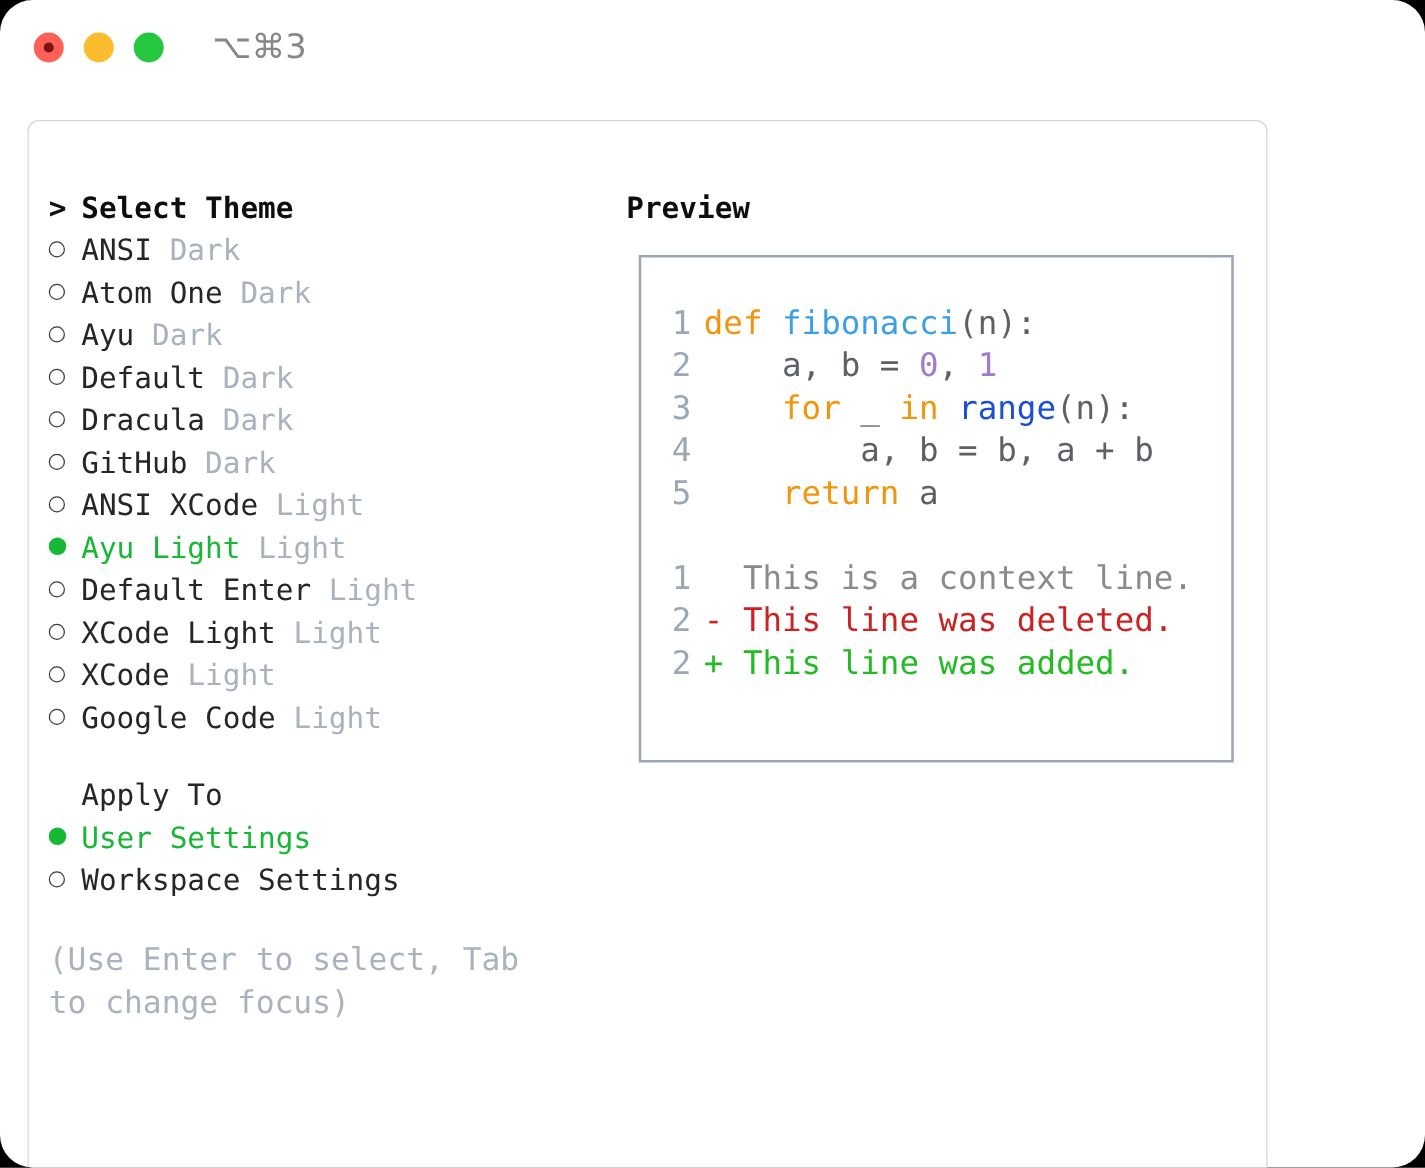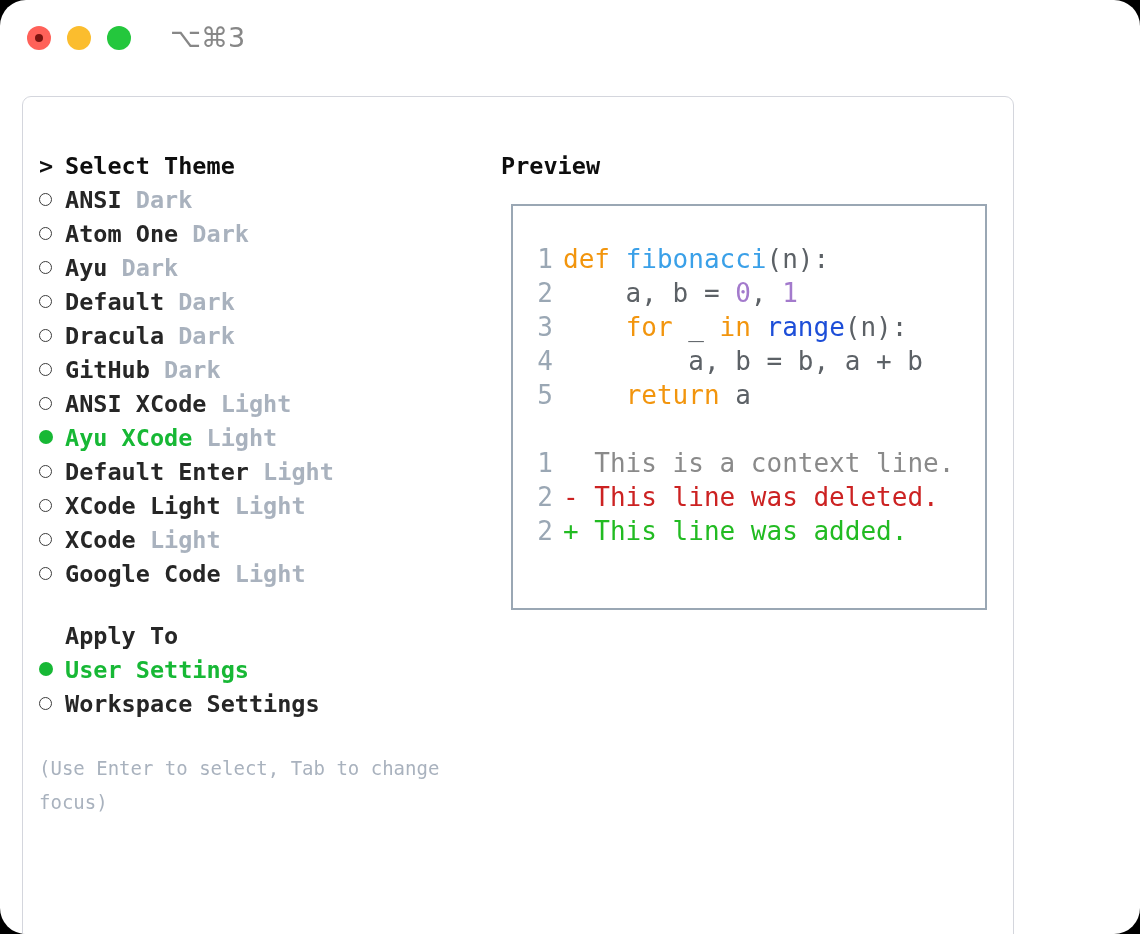--- a/index.html
+++ b/index.html
@@ -82,21 +82,20 @@
     top: 52px;
     width: 440px;
   }
 
   .row {
     height: 34px;
     line-height: 34px;
     font-size: 23.5px;
     white-space: nowrap;
     color: #262626;
-    font-weight: bold;
   }
 
   .marker {
     display: inline-block;
     width: 26px;
     text-align: left;
   }
   .marker .dot-hollow {
     display: inline-block;
     width: 13px; height: 13px;
@@ -127,21 +126,21 @@
 
   .row.group-title {
     color: #262626;
   }
   .row.group-title .marker { visibility: hidden; }
 
   #spacer-1 { height: 28px; }
   #spacer-2 { height: 30px; }
 
   #hint {
-    font-size: 19px;
+    font-size: 25px;
     line-height: 34px;
     color: #a9b2be;
     width: 420px;
     white-space: normal;
   }
 
   
   #right-col {
     position: absolute;
     left: 478px;
@@ -218,21 +217,21 @@
       </div>
 
       <div id="theme-rows">
           <div class="row"><span class="marker"><span class="dot-hollow"></span></span><span class="label">ANSI</span><span> </span><span class="variant">Dark</span></div>
           <div class="row"><span class="marker"><span class="dot-hollow"></span></span><span class="label">Atom One</span><span> </span><span class="variant">Dark</span></div>
           <div class="row"><span class="marker"><span class="dot-hollow"></span></span><span class="label">Ayu</span><span> </span><span class="variant">Dark</span></div>
           <div class="row"><span class="marker"><span class="dot-hollow"></span></span><span class="label">Default</span><span> </span><span class="variant">Dark</span></div>
           <div class="row"><span class="marker"><span class="dot-hollow"></span></span><span class="label">Dracula</span><span> </span><span class="variant">Dark</span></div>
           <div class="row"><span class="marker"><span class="dot-hollow"></span></span><span class="label">GitHub</span><span> </span><span class="variant">Dark</span></div>
           <div class="row"><span class="marker"><span class="dot-hollow"></span></span><span class="label">ANSI XCode</span><span> </span><span class="variant">Light</span></div>
-          <div class="row selected"><span class="marker"><span class="dot-filled"></span></span><span class="label">Ayu XCode</span><span> </span><span class="variant">Light</span></div>
+          <div class="row selected"><span class="marker"><span class="dot-filled"></span></span><span class="label">Ayu Light</span><span> </span><span class="variant">Light</span></div>
           <div class="row"><span class="marker"><span class="dot-hollow"></span></span><span class="label">Default Enter</span><span> </span><span class="variant">Light</span></div>
           <div class="row"><span class="marker"><span class="dot-hollow"></span></span><span class="label">XCode Light</span><span> </span><span class="variant">Light</span></div>
           <div class="row"><span class="marker"><span class="dot-hollow"></span></span><span class="label">XCode</span><span> </span><span class="variant">Light</span></div>
           <div class="row"><span class="marker"><span class="dot-hollow"></span></span><span class="label">Google Code</span><span> </span><span class="variant">Light</span></div>
         </div>
 
       <div id="spacer-1"></div>
 
       <div class="row group-title">
         <span class="marker"></span><span>Apply To</span>

